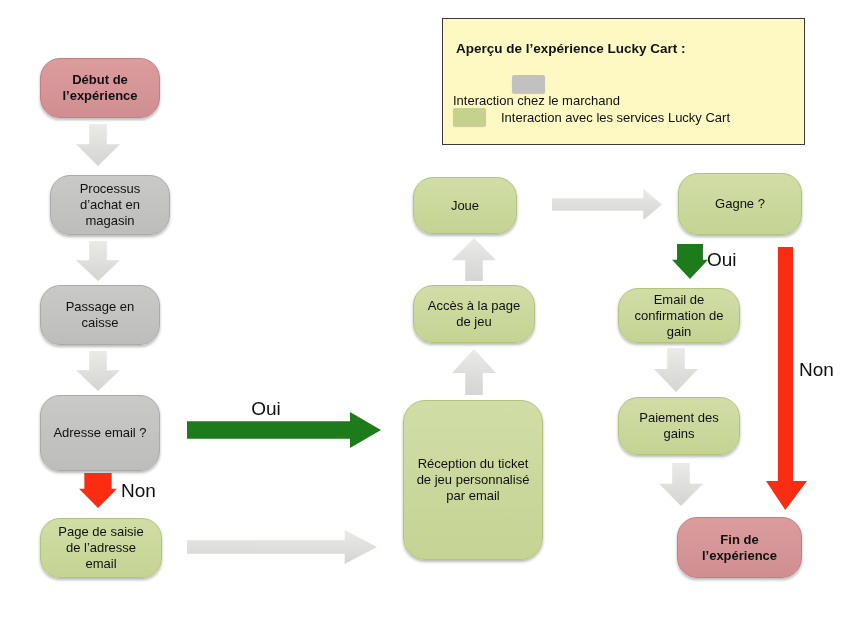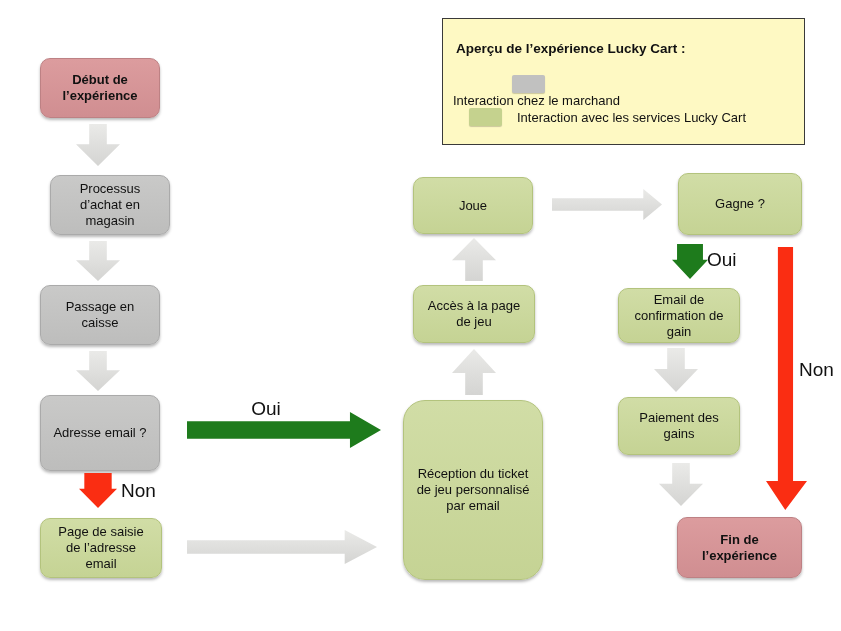--- a/index.html
+++ b/index.html
@@ -2,38 +2,38 @@
 <html><head>
 <meta charset="utf-8">
 <style>
   html,body{margin:0;padding:0;background:#ffffff;}
   #stage{
     position:relative;width:841px;height:631px;background:#ffffff;overflow:hidden;
     font-family:"Liberation Sans","DejaVu Sans",sans-serif;color:#111;
   }
   
   .node{
-    position:absolute;box-sizing:border-box;border-radius:10px;
+    position:absolute;box-sizing:border-box;border-radius:20px;
     display:flex;align-items:center;justify-content:center;text-align:center;
     font-size:13px;line-height:16px;padding:4px 9px;
     border:1px solid;box-shadow:0 2px 3px rgba(0,0,0,0.28);
   }
   .merchant{background:linear-gradient(#c9c9c8,#bdbdbc);border-color:#aaaaaa;}
   .luckycart{background:linear-gradient(#d1dda6,#c5d394);border-color:#b3c37d;}
   .terminal{background:linear-gradient(#dc9c9e,#d08e91);border-color:#bd8184;font-weight:bold;}
   .bigbox{border-radius:22px;}
   
   #n-start{left:40px;top:58px;width:120px;height:60px;}
   #n-purchase{left:40px;top:175px;width:120px;height:60px;margin-left:10px;}
   #n-checkout{left:40px;top:285px;width:120px;height:60px;}
   #n-emailq{left:40px;top:395px;width:120px;height:76px;}
   #n-emailentry{left:40px;top:518px;width:122px;height:60px;}
-  #n-ticket{left:403px;top:400px;width:140px;height:180px;}
+  #n-ticket{left:403px;top:400px;width:140px;height:160px;}
   #n-gameaccess{left:413px;top:285px;width:122px;height:58px;}
-  #n-play{left:413px;top:177px;width:120px;height:57px;}
+  #n-play{left:413px;top:177px;width:104px;height:57px;}
   #n-winq{left:678px;top:173px;width:124px;height:62px;}
   #n-winemail{left:618px;top:288px;width:122px;height:55px;}
   #n-payment{left:618px;top:397px;width:122px;height:58px;}
   #n-end{left:677px;top:517px;width:125px;height:61px;}
   
   .arr{position:absolute;}
   .gray{background:linear-gradient(180deg,#eaeae8,#d4d4d2);filter:drop-shadow(0 1px 1px rgba(0,0,0,0.25));}
   .down{clip-path:polygon(30% 0,70% 0,70% 48%,100% 48%,50% 100%,0 48%,30% 48%);}
   .up{clip-path:polygon(50% 0,100% 52%,70% 52%,70% 100%,30% 100%,30% 52%,0 52%);}
   .right{clip-path:polygon(0 30%,83% 30%,83% 0,100% 50%,83% 100%,83% 70%,0 70%);}
@@ -57,21 +57,21 @@
   #l-oui-left{left:230px;top:398px;width:72px;text-align:center;}
   #l-non-left{left:121px;top:480px;}
   #l-oui-right{left:707px;top:249px;}
   #l-non-right{left:799px;top:359px;}
   
   #legend{position:absolute;left:442px;top:18px;width:363px;height:127px;
     box-sizing:border-box;border:1.5px solid #3a3a3a;background:#fef9c3;}
   #legend-title{position:absolute;left:13px;top:22px;font-weight:bold;font-size:13.5px;}
   .legend-row{position:absolute;left:10px;display:flex;align-items:center;}
   #legend-row-1{top:56px;flex-direction:column;}
-  #legend-row-2{top:89px;margin-left:16px;}
+  #legend-row-2{top:89px;}
   .swatch{width:33px;height:18px;border-radius:2px;margin-right:15px;
     box-shadow:0 1px 1px rgba(0,0,0,0.2);}
   .legend-label{font-size:13px;}
 </style>
 </head>
 <body>
 
 <div id="stage">
 
   <div id="legend">

